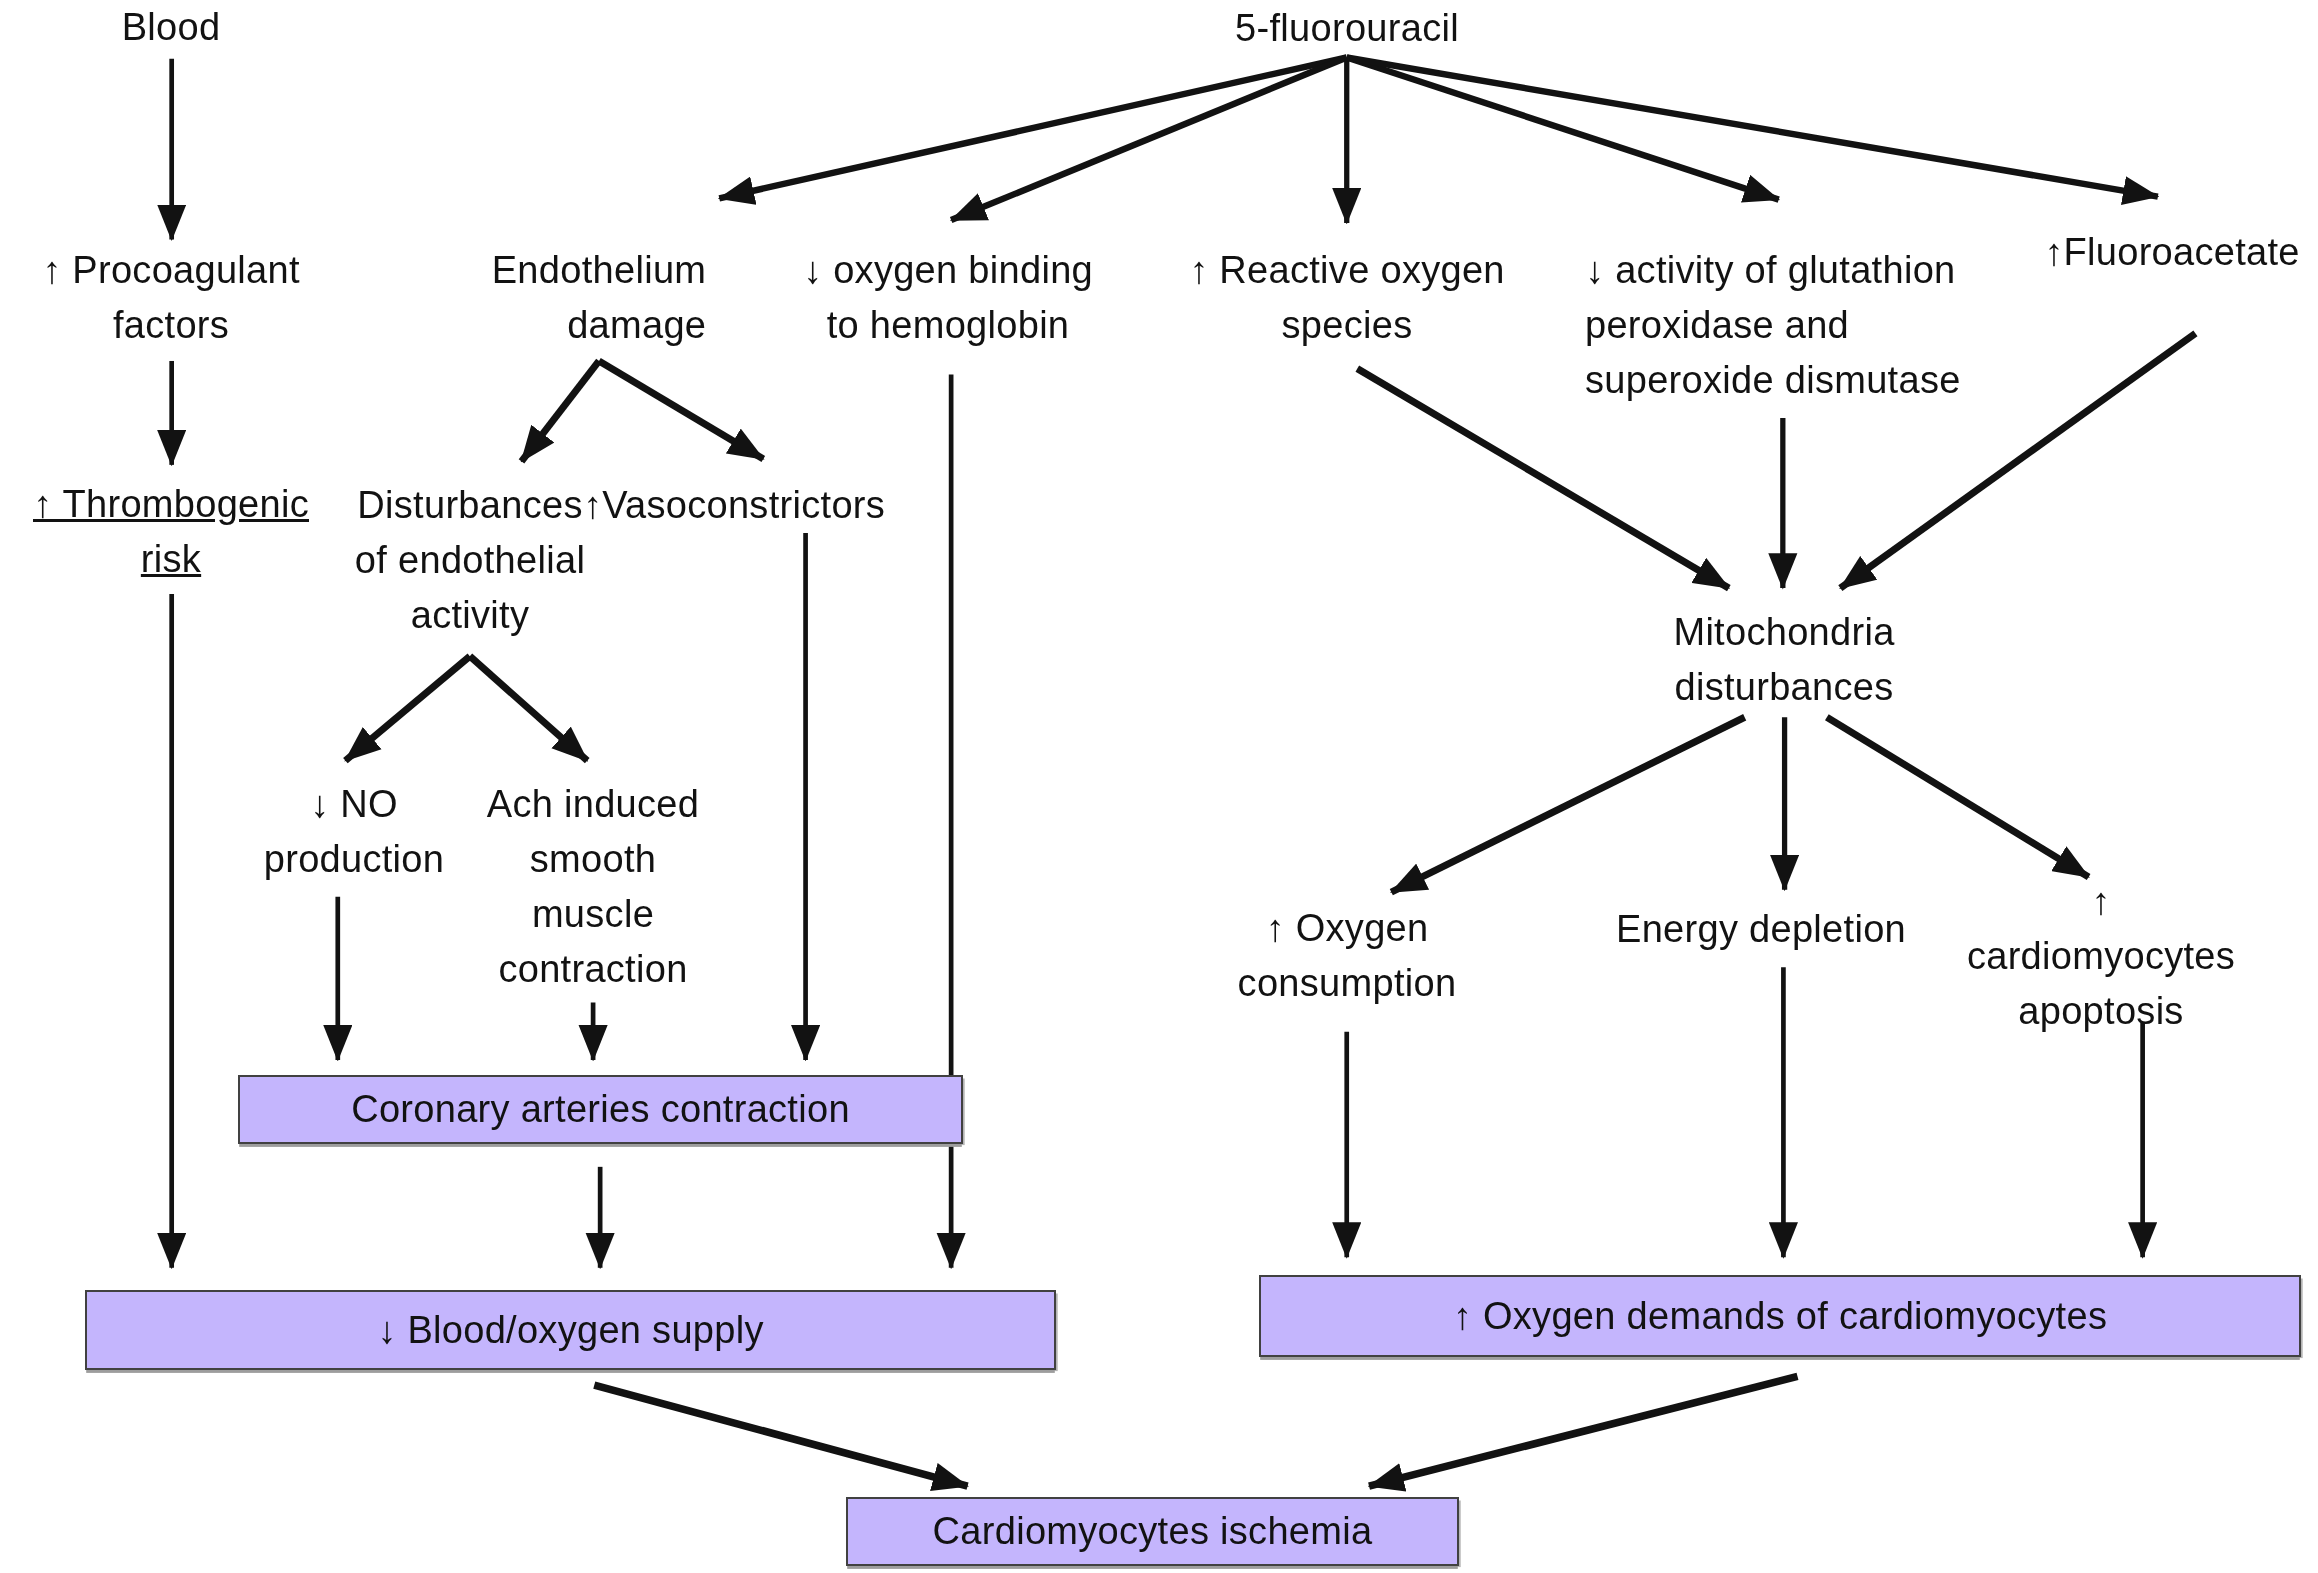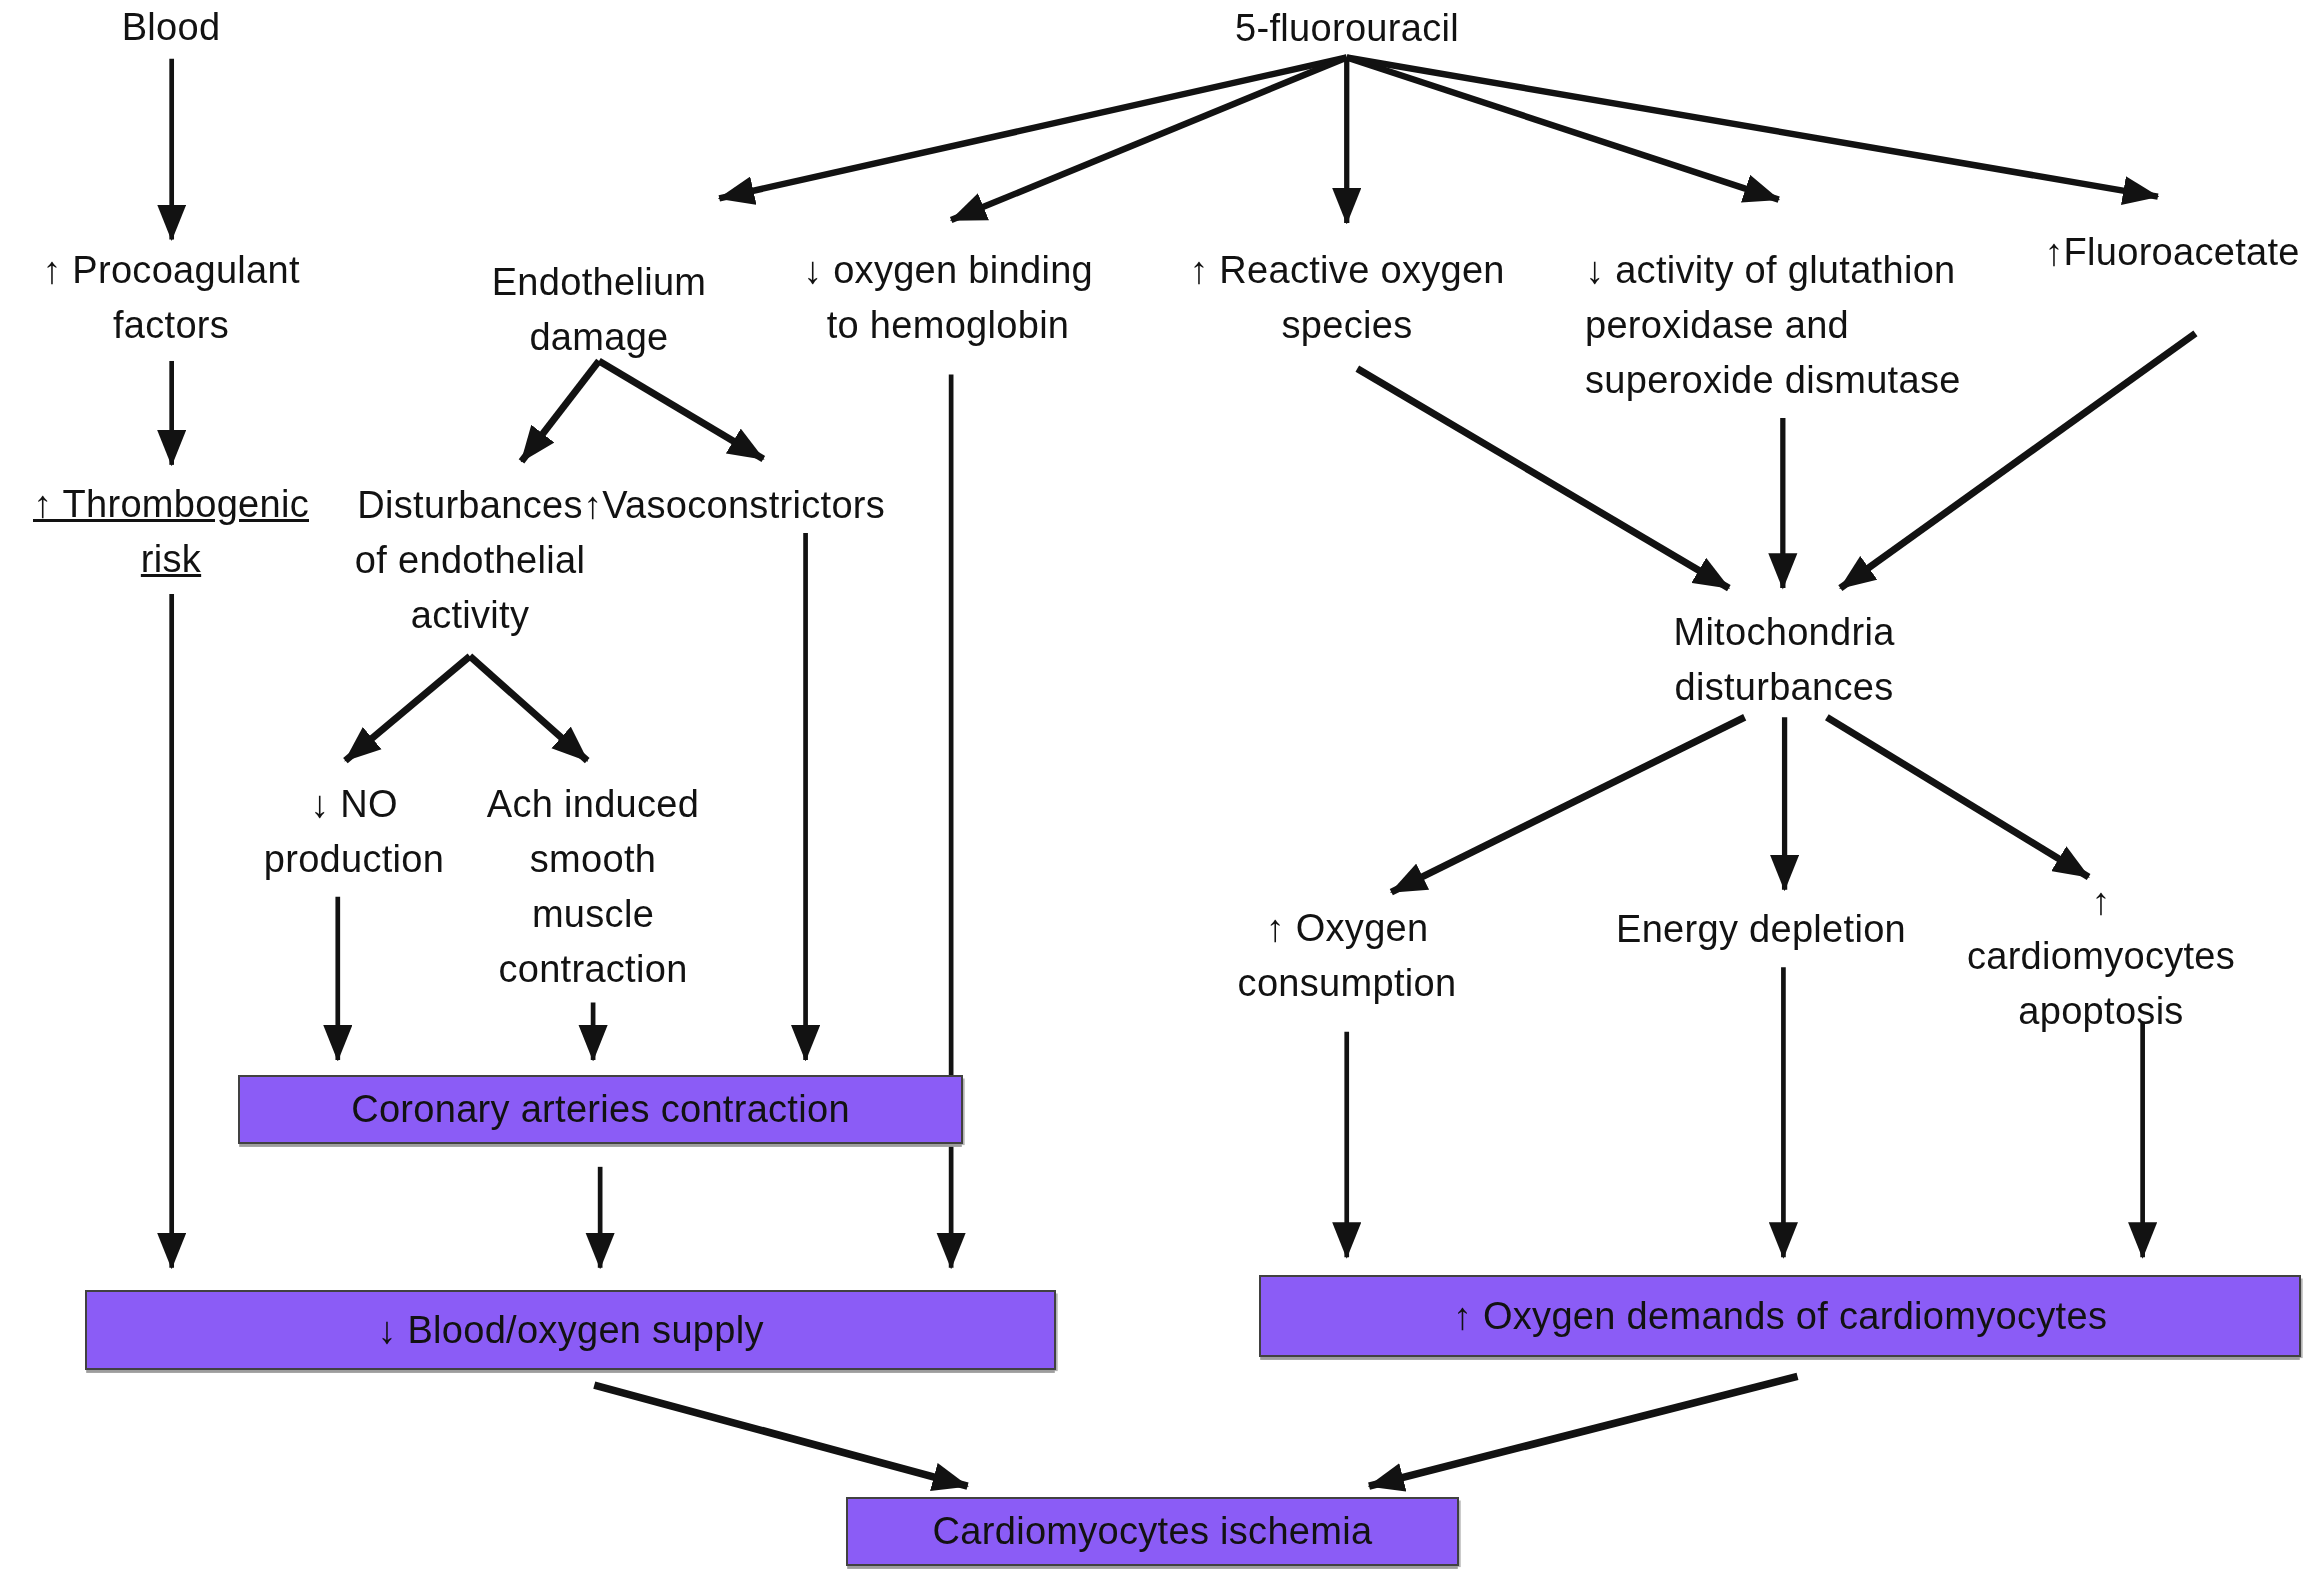--- a/index.html
+++ b/index.html
@@ -16,21 +16,21 @@
     color:#121212;
     white-space:pre-line;
     letter-spacing:0.3px;
   }
   .node.anchor-left{
     transform:translate(0,-50%);
     text-align:left;
   }
   .dbox{
     position:absolute;
-    background:#8b5cf6;
+    background:#c4b5fd;
     border:2.9px solid #414141;
     box-shadow:0 4.1px 0 -1.2px #9d9d9d, 2.9px 2.3px 0 -1.2px #b5b5b5;
     display:flex;
     align-items:center;
     justify-content:center;
     box-sizing:border-box;
   }
   .dbox .dbox-label{
     font-size:38px;
     color:#121212;
@@ -77,21 +77,21 @@
         <line x1="3650" y1="1742" x2="3650" y2="2142" stroke="#121212" stroke-width="8" marker-end="url(#ah)"></line>
         <line x1="1012" y1="2360" x2="1648" y2="2532" stroke="#121212" stroke-width="13" marker-end="url(#ah)"></line>
         <line x1="3062" y1="2345" x2="2332" y2="2532" stroke="#121212" stroke-width="13" marker-end="url(#ah)"></line>
       </g>
   </svg>
   <div id="nodes-layer">
       <div class="node" style="left: 171px; top: 27px;">Blood</div>
       <div class="node" style="left: 1347px; top: 28px;">5-fluorouracil</div>
       <div class="node" style="left: 171px; top: 298px;">↑ Procoagulant
 factors</div>
-      <div class="node" style="left: 599px; top: 310px;">Endothelium
+      <div class="node" style="left: 599px; top: 298px; text-align: right;">Endothelium
 damage</div>
       <div class="node" style="left: 948px; top: 298px;">↓ oxygen binding
 to hemoglobin</div>
       <div class="node" style="left: 1347px; top: 298px;">↑ Reactive oxygen
 species</div>
       <div class="node anchor-left" style="left: 1585px; top: 325px;">↓ activity of glutathion
 peroxidase and
 superoxide dismutase</div>
       <div class="node" style="left: 2172px; top: 252px;">↑Fluoroacetate</div>
       <div class="node" style="left: 171px; top: 532px; text-decoration: underline;">↑ Thrombogenic

